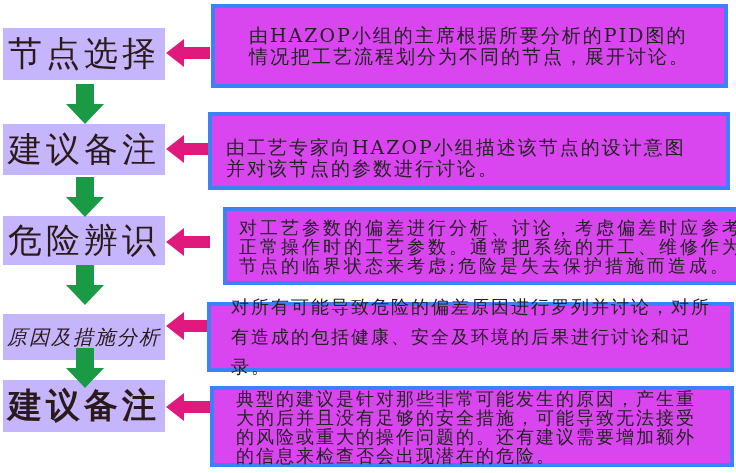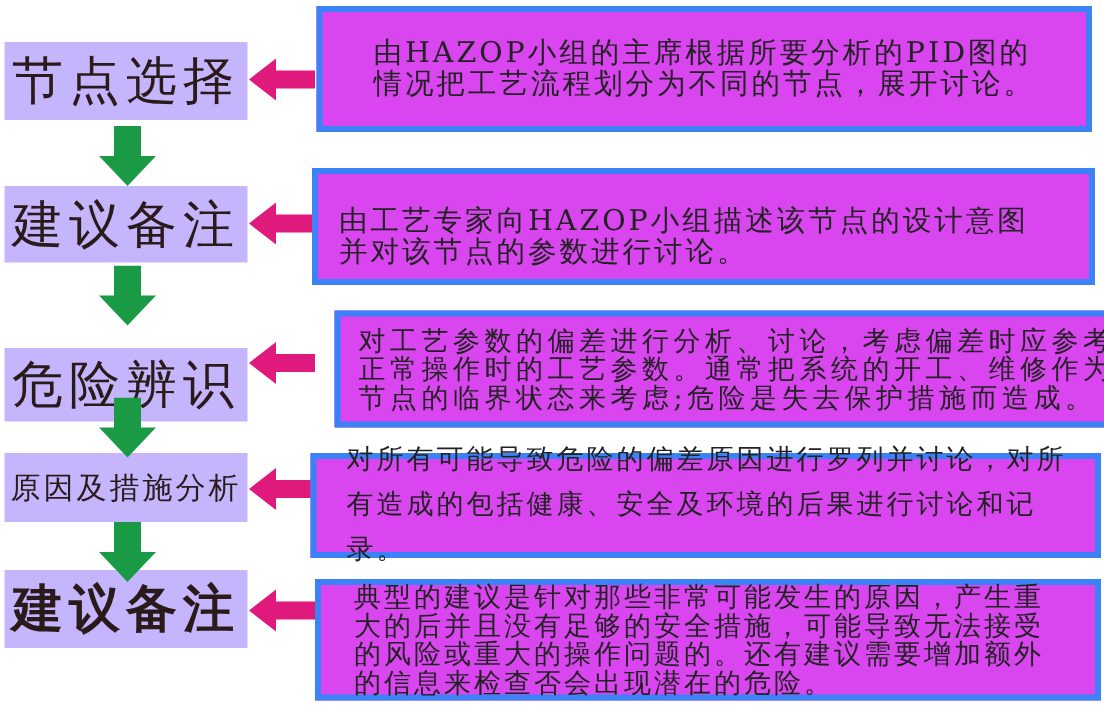--- a/index.html
+++ b/index.html
@@ -24,22 +24,22 @@
   .desc.loose { line-height: 30px; }
   .desc span { display: block; }
   .arrow-left { position: absolute; width: 44px; height: 30px; }
   .arrow-down { position: absolute; width: 42px; height: 42px; }
 </style>
 </head>
 <body>
 
 <div class="step big" style="top:28px;height:52px;">节点选择</div>
 <div class="step big" style="top:124px;height:51px;">建议备注</div>
-<div class="step big" style="top:216px;height:49px;margin-top:16px;">危险辨识</div>
-<div class="step small" style="top:302px;height:46px;">原因及措施分析</div>
+<div class="step big" style="top:216px;height:49px;">危险辨识</div>
+<div class="step small" style="top:314px;height:46px;font-style:italic;">原因及措施分析</div>
 <div class="step big" style="top:380px;height:52px;font-weight:bold;">建议备注</div>
 
 <svg class="arrow-down" style="left:64px;top:84px;" viewBox="0 0 42 42">
   <polygon points="12,0 30,0 30,20 40,20 21,40 2,20 12,20" fill="#1a9a45"></polygon>
 </svg>
 <svg class="arrow-down" style="left:64px;top:177px;" viewBox="0 0 42 42">
   <polygon points="12,0 30,0 30,20 40,20 21,40 2,20 12,20" fill="#1a9a45"></polygon>
 </svg>
 <svg class="arrow-down" style="left:64px;top:265px;" viewBox="0 0 42 42">
   <polygon points="12,0 30,0 30,20 40,20 21,40 2,20 12,20" fill="#1a9a45"></polygon>

